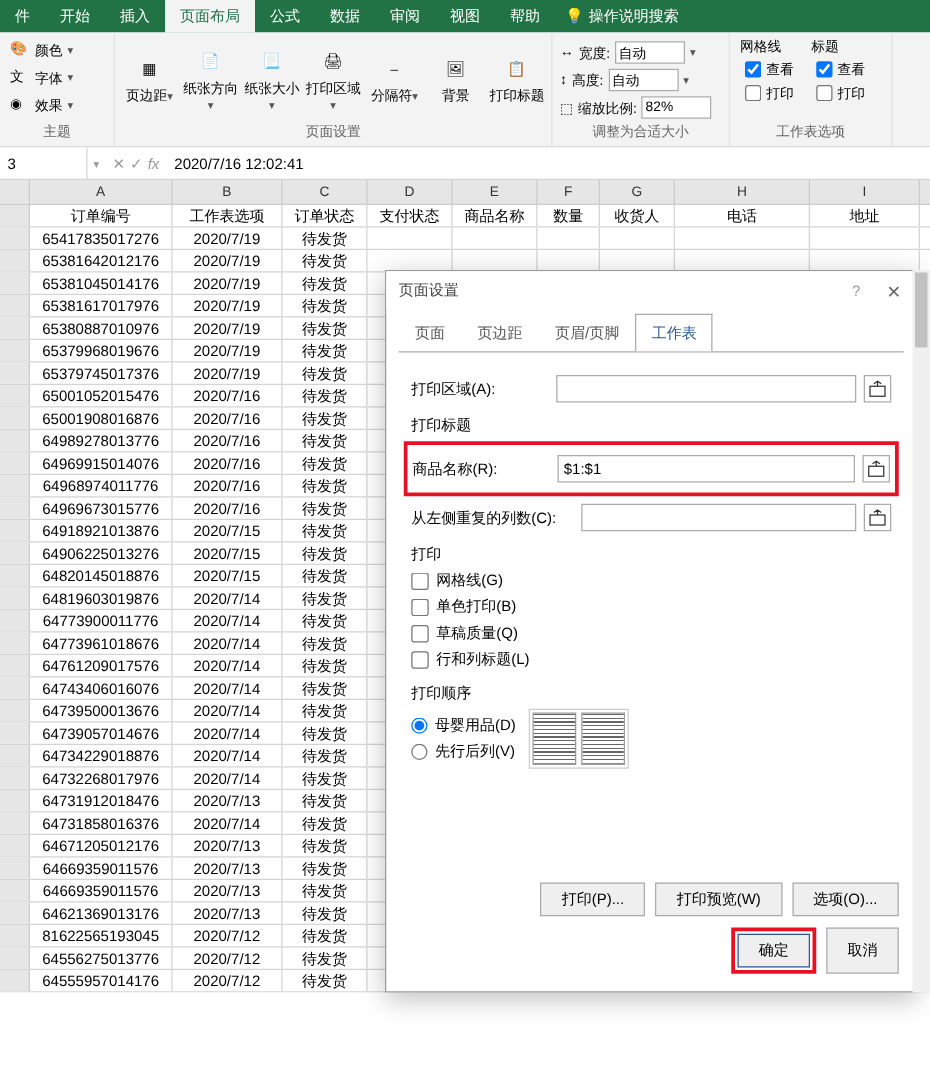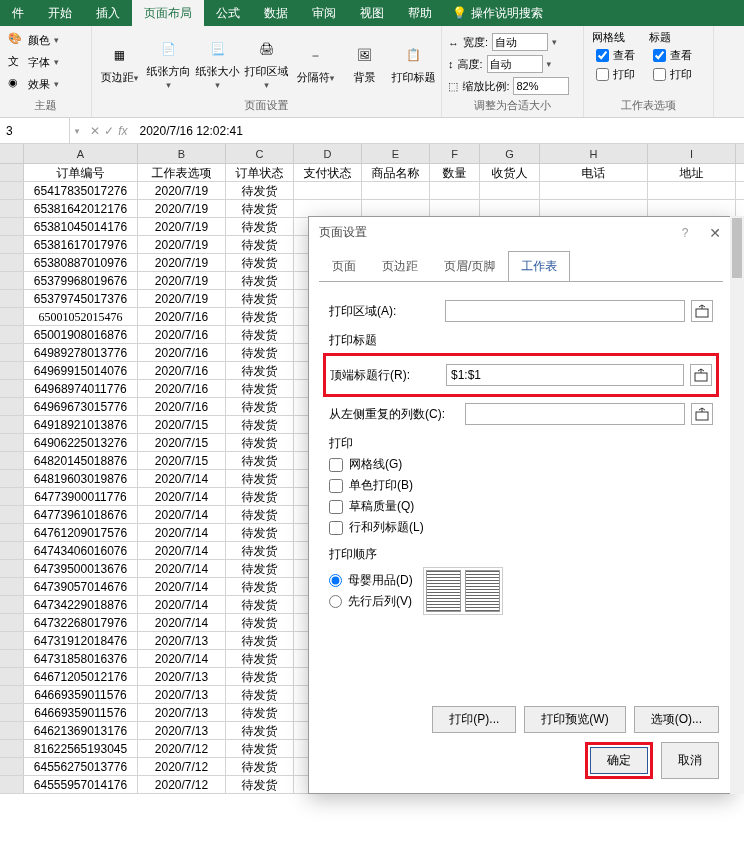--- a/index.html
+++ b/index.html
@@ -318,21 +318,21 @@
           <div class="cell" style="width: 68px;">待发货</div>
           <div class="cell" style="width: 68px;"></div>
           <div class="cell" style="width: 68px;"></div>
           <div class="cell" style="width: 50px;"></div>
           <div class="cell" style="width: 60px;"></div>
           <div class="cell" style="width: 108px;"></div>
           <div class="cell" style="width: 88px;"></div>
         </div>
         <div class="row">
           <div style="width: 24px; background: rgb(230, 230, 230); border-right: 1px solid rgb(204, 204, 204);"></div>
-          <div class="cell" style="width: 114px; font-family: Liberation Serif, serif;">65001052015476</div>
+          <div class="cell" style="width: 114px;">65001052015476</div>
           <div class="cell" style="width: 88px;">2020/7/16</div>
           <div class="cell" style="width: 68px;">待发货</div>
           <div class="cell" style="width: 68px;"></div>
           <div class="cell" style="width: 68px;"></div>
           <div class="cell" style="width: 50px;"></div>
           <div class="cell" style="width: 60px;"></div>
           <div class="cell" style="width: 108px;"></div>
           <div class="cell" style="width: 88px;"></div>
         </div>
         <div class="row">
@@ -669,21 +669,21 @@
       <div class="fld-picker">
           <svg width="14" height="14" viewBox="0 0 14 14">
             <rect x="1" y="5" width="12" height="8" fill="none" stroke="#333" stroke-width="1"></rect>
             <path d="M7 1 L7 5 M4 3 L7 1 L10 3" fill="none" stroke="#333" stroke-width="1"></path>
           </svg>
         </div>
     </div>
     <div class="sect-label">打印标题</div>
     <div class="highlight-row">
       <div class="fld-row">
-        <div class="fld-label">顶端标题行(R):</div>
+        <div class="fld-label">商品名称(R):</div>
         <input class="fld-input" value="$1:$1" style="">
         <div class="fld-picker">
             <svg width="14" height="14" viewBox="0 0 14 14">
               <rect x="1" y="5" width="12" height="8" fill="none" stroke="#333" stroke-width="1"></rect>
               <path d="M7 1 L7 5 M4 3 L7 1 L10 3" fill="none" stroke="#333" stroke-width="1"></path>
             </svg>
           </div>
       </div>
     </div>
     <div class="fld-row">

